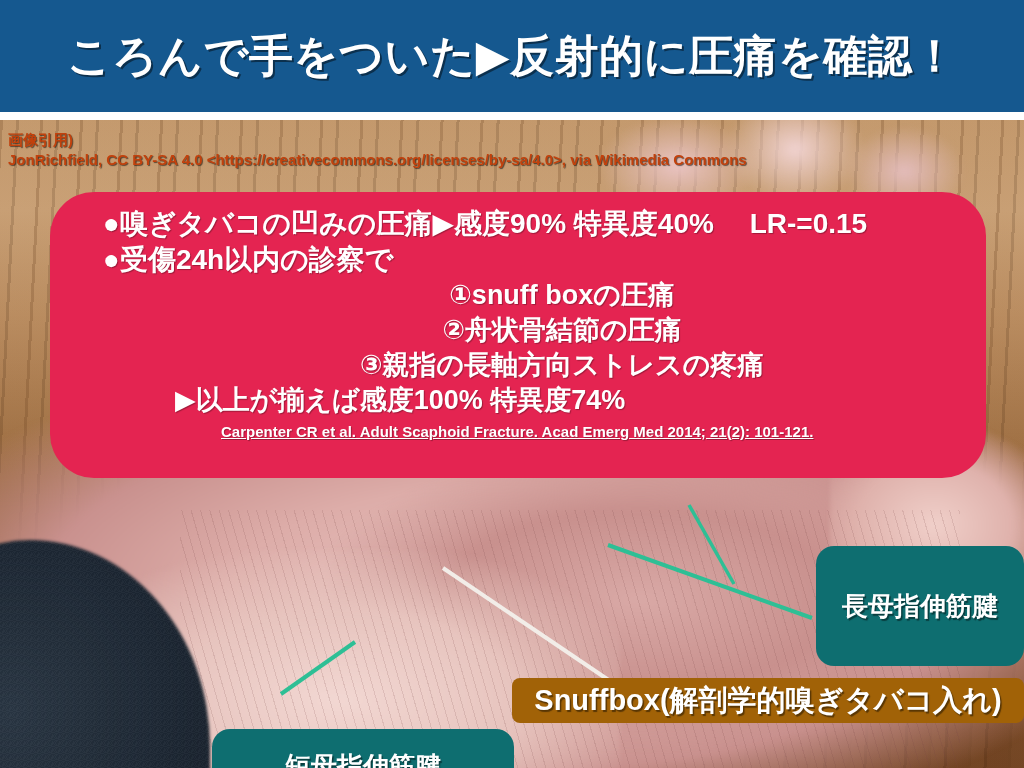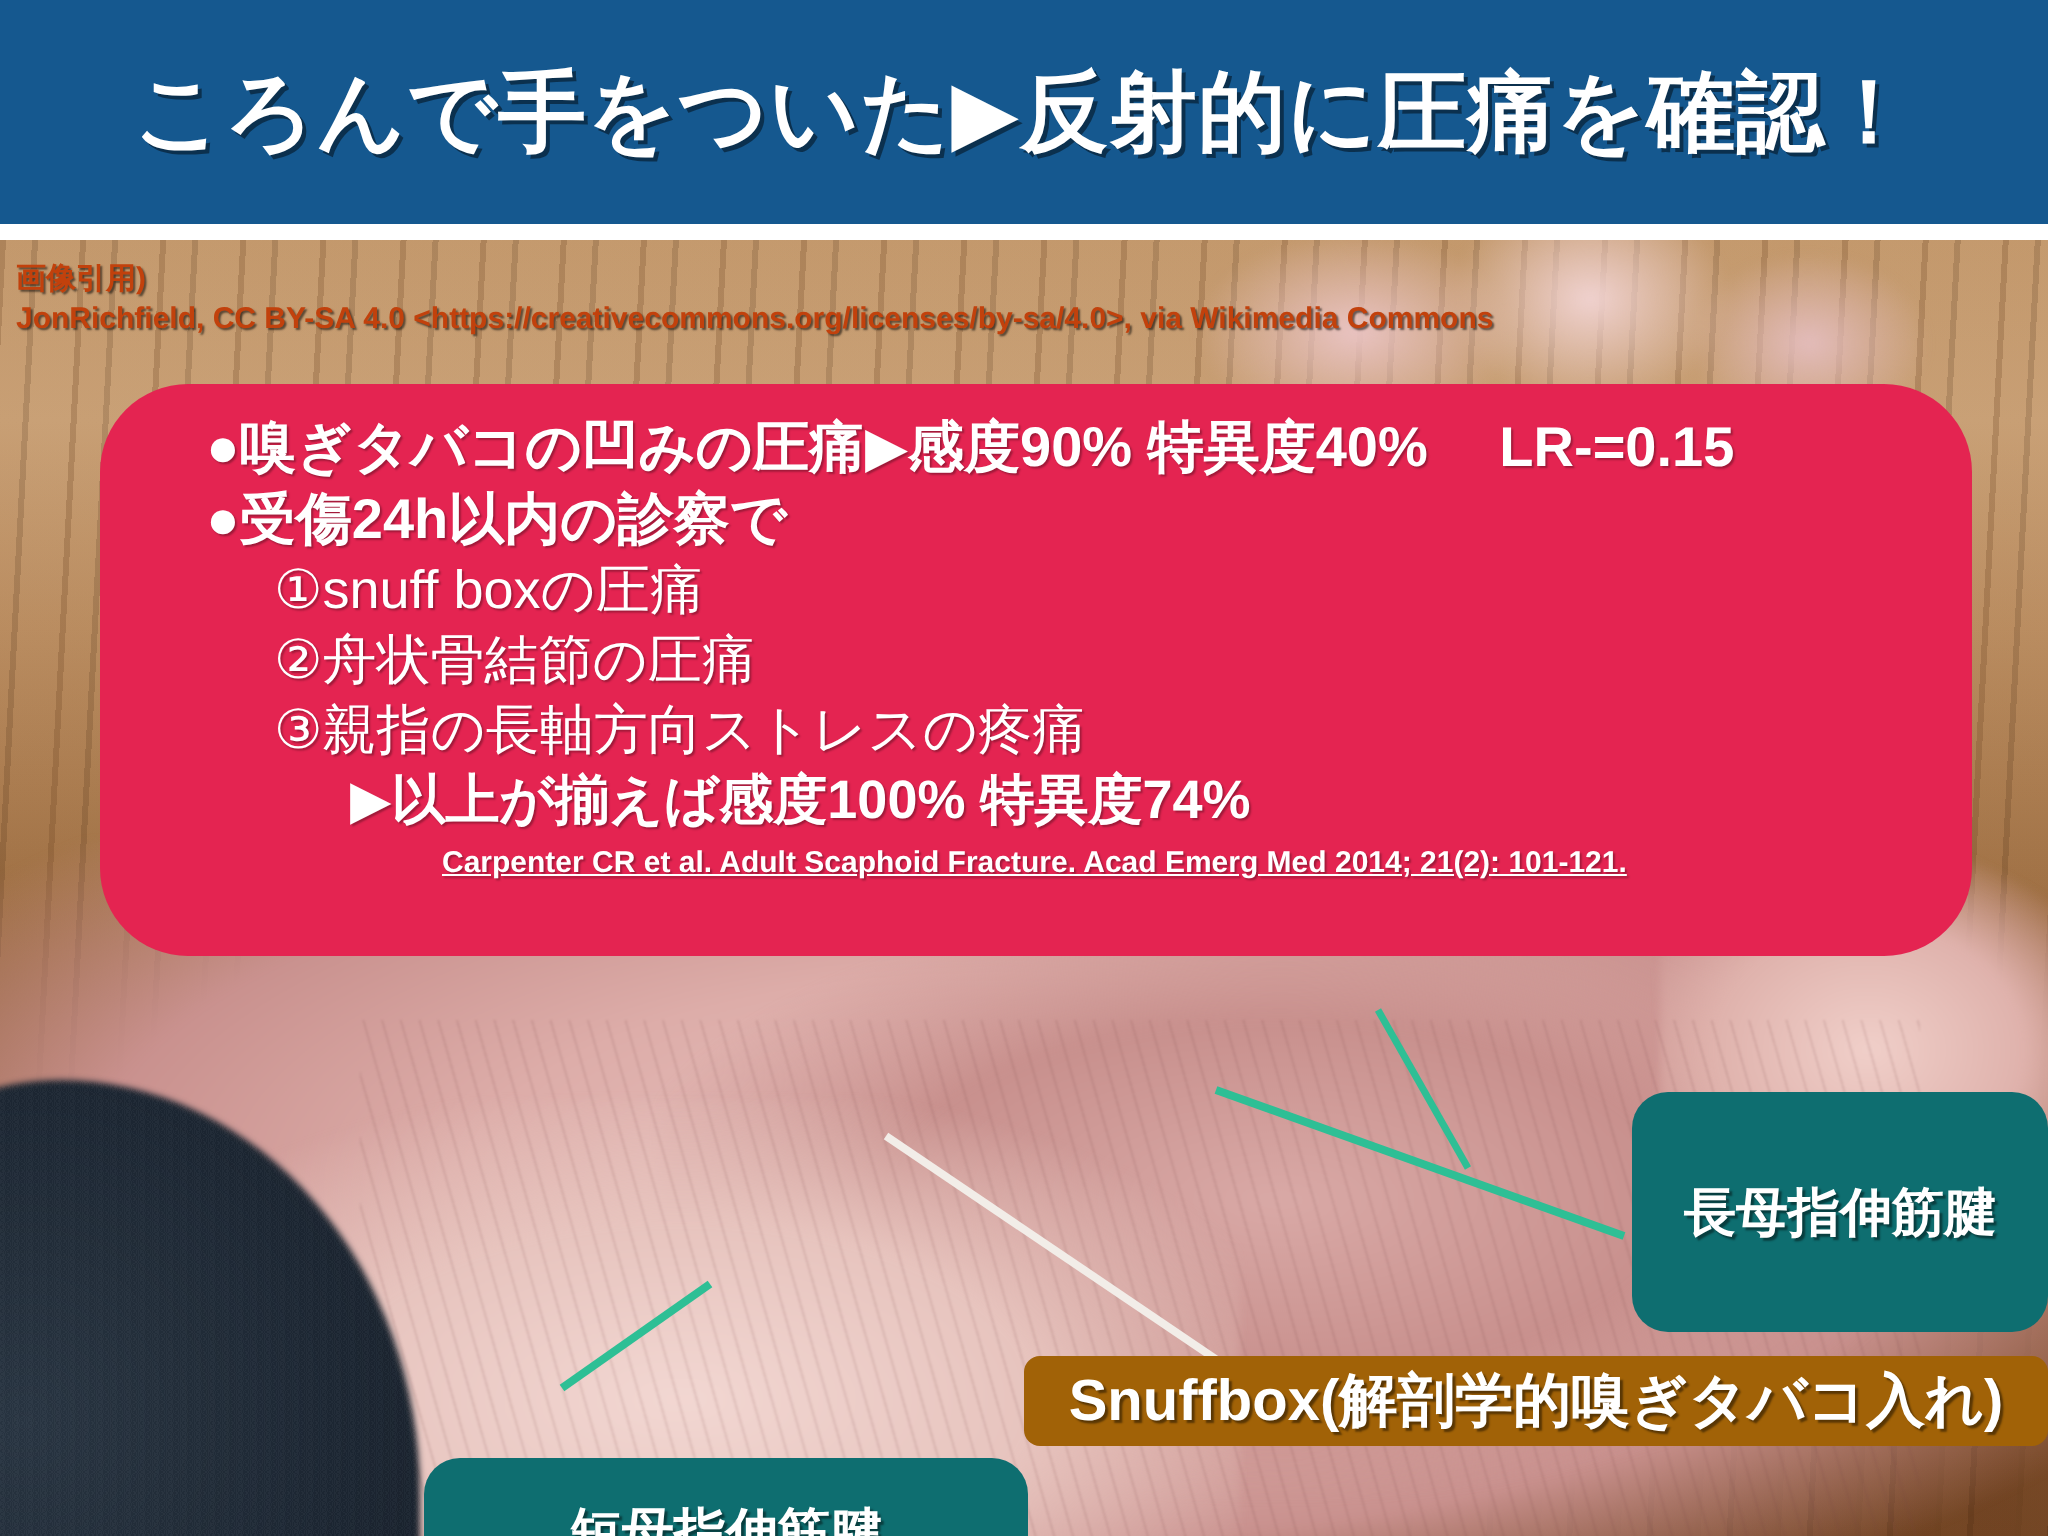--- a/index.html
+++ b/index.html
@@ -65,22 +65,22 @@
         font-size:15px;font-weight:bold;line-height:20px;
         text-shadow:1px 1px 1px rgba(0,0,0,.55);}
 
   
   #red-panel{position:absolute;left:50px;top:192px;width:936px;height:286px;
         background:#E42451;border-radius:44px;}
   #red-panel-inner{position:absolute;left:0;top:0;width:100%;height:100%;
         padding:14px 26px 0 26px;box-sizing:border-box;color:#ffffff;margin-left:27px;}
   .bullet-line{font-size:28px;font-weight:bold;line-height:36px;white-space:nowrap;
         text-shadow:1px 1px 1px rgba(0,0,0,.30);}
-  .sub-line{font-size:27px;font-weight:normal;line-height:35px;white-space:nowrap;
-        padding-left:34px;text-shadow:1px 1px 1px rgba(0,0,0,.30);}
+  .sub-line{font-size:27px;font-weight:bold;line-height:35px;white-space:nowrap;
+        padding-left:34px;text-shadow:1px 1px 1px rgba(0,0,0,.30);text-align:center;}
   .arrow-line{font-size:27px;font-weight:bold;line-height:35px;white-space:nowrap;
         padding-left:72px;text-shadow:1px 1px 1px rgba(0,0,0,.30);}
   #citation{font-size:15px;font-weight:bold;line-height:22px;white-space:nowrap;
         padding-left:118px;padding-top:3px;text-shadow:1px 1px 1px rgba(0,0,0,.30);text-decoration:underline;}
 
   
   #anno-svg{position:absolute;left:0;top:0;width:1024px;height:768px;pointer-events:none;}
 
   
   .label-box{position:absolute;display:flex;align-items:center;justify-content:center;

